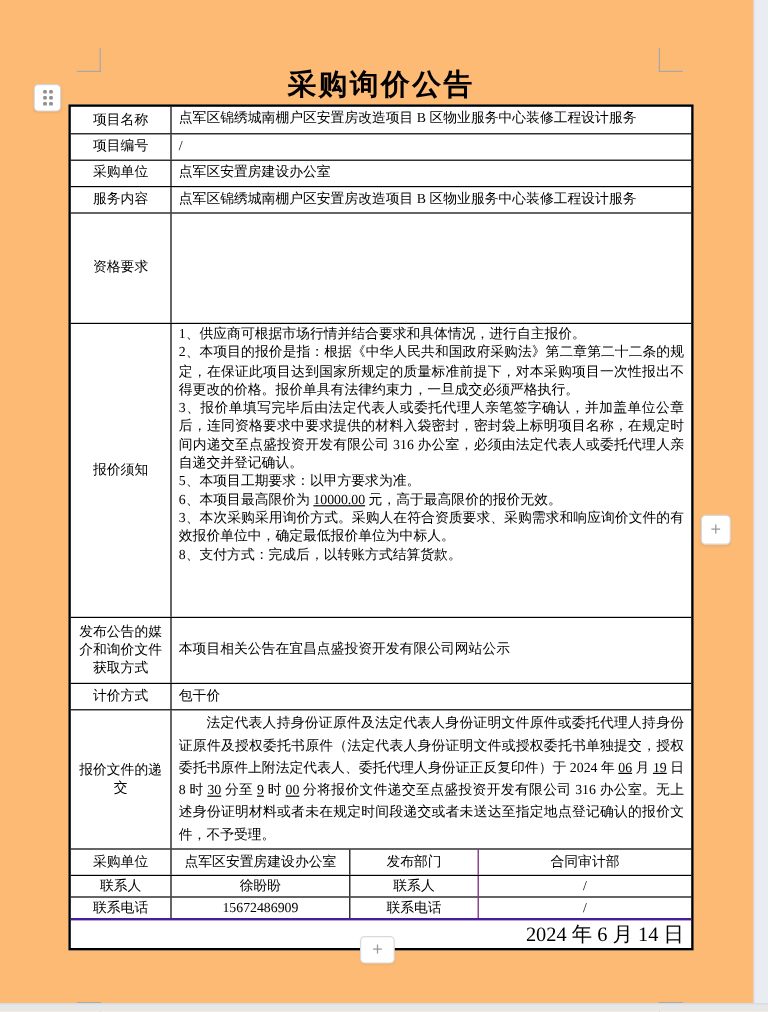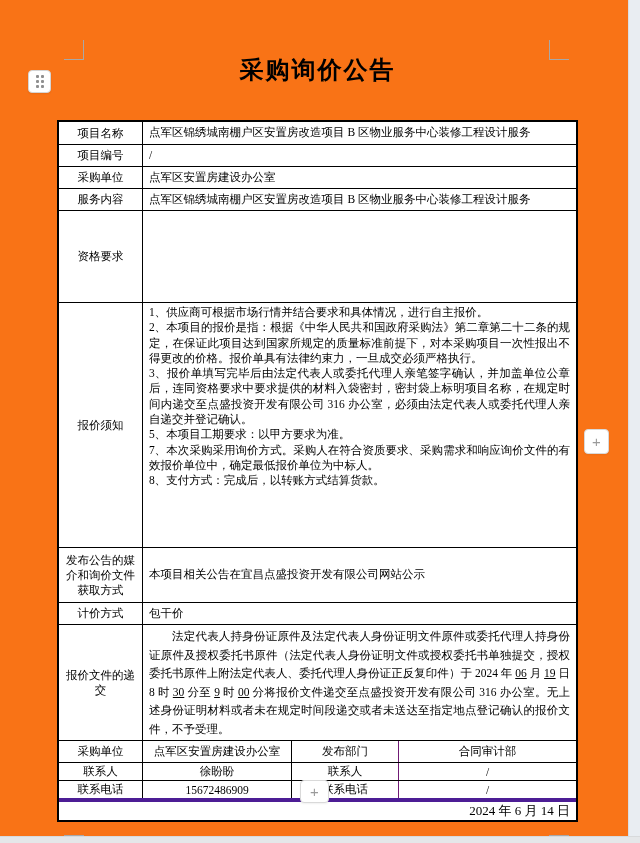--- a/index.html
+++ b/index.html
@@ -1,16 +1,16 @@
 <!DOCTYPE html>
 <html><head>
 <meta charset="utf-8">
 <style>
   html,body{margin:0;padding:0;background:#fff;}
-  .canvas{position:relative;width:640px;height:843px;background:#f97316;overflow:hidden;
+  .canvas{position:relative;width:640px;height:843px;background:#fdba74;overflow:hidden;
           font-family:"Liberation Serif","DejaVu Serif",serif;color:#000;}
   
   .scroll-track{position:absolute;right:0;top:0;width:11px;height:843px;
                 background:#e9edf2;border-left:1px solid #dadfe5;}
   
   .bottom-strip{position:absolute;left:0;bottom:0;width:640px;height:6px;
                 background:#e5e7e9;border-top:1px solid #d8dadc;}
   
   .mark{position:absolute;}
   .mark.tl{left:64px;top:40px;width:19px;height:19px;border-right:1px solid #a8a8a8;border-bottom:1px solid #a8a8a8;}
@@ -27,21 +27,21 @@
   .plus-btn{position:absolute;background:#fff;border:1px solid #d9d9d9;border-radius:4px;
             box-shadow:0 1px 2px rgba(0,0,0,.06);color:#9a9a9a;
             font-family:"Liberation Sans",sans-serif;font-size:15px;line-height:1;
             display:flex;align-items:center;justify-content:center;cursor:pointer;}
   .plus-right{left:584px;top:429px;width:23px;height:23px;}
   .plus-bottom{left:300px;top:780px;width:27px;height:21px;}
   
   .doc-title{position:absolute;left:57px;top:54px;width:521px;text-align:center;
              font-size:24px;font-weight:bold;letter-spacing:2px;white-space:nowrap;}
   
-  .ptable{position:absolute;left:57px;top:120px;width:521px;border:2px solid #000;background:#fff;
+  .ptable{position:absolute;left:57px;top:87px;width:521px;border:2px solid #000;background:#fff;
           box-sizing:border-box;}
   .trow{display:flex;border-top:1px solid #000;box-sizing:border-box;}
   .trow:first-child{border-top:none;}
   .lcell{flex:0 0 84px;width:84px;border-right:1px solid #000;box-sizing:border-box;
          display:flex;align-items:center;justify-content:center;text-align:center;
          font-size:11.5px;line-height:15px;padding:2px 3px;}
   .ccell{flex:1;min-width:0;font-size:11.5px;padding:2px 6px;box-sizing:border-box;}
   .ccell p{margin:0;line-height:15.5px;text-align:justify;}
   .b{font-weight:normal;margin-top:28px;}
   .u{text-decoration:underline;}
@@ -62,22 +62,22 @@
   .trow[data-row="submission"] .ccell p{line-height:18.5px;text-indent:2em;}
   
   .grow{display:flex;border-top:1px solid #000;box-sizing:border-box;}
   .grow .gc{display:flex;align-items:center;justify-content:center;text-align:center;
             font-size:11.5px;box-sizing:border-box;padding:1px 2px;}
   .grow .gc1{flex:0 0 84px;border-right:1px solid #000;}
   .grow .gc2{flex:0 0 149px;border-right:1px solid #000;}
   .grow .gc3{flex:0 0 107px;border-right:1px solid #701a75;}
   .grow .gc4{flex:1;}
   .grow.h22{min-height:22px;} .grow.h18{min-height:18px;}
-  .daterow{display:flex;border-top:4px solid #4c1d95;min-height:18px;align-items:center;
-           justify-content:flex-end;font-size:13px;padding:0 6px;box-sizing:border-box;}
+  .daterow{display:flex;border-top:2px solid #4c1d95;min-height:18px;align-items:center;
+           justify-content:flex-end;font-size:17px;padding:0 6px;box-sizing:border-box;}
 </style>
 </head>
 <body>
 
 <div class="canvas">
 
   <span class="mark tl"></span>
   <span class="mark tr"></span>
   <span class="mark bl"></span>
   <span class="mark br"></span>
@@ -123,21 +123,22 @@
       <div class="trow" data-row="qualification">
         <div class="lcell">资格要求</div>
       </div>
       <div class="trow" data-row="quotation-notes">
         <div class="lcell">报价须知</div>
         <div class="ccell">
           <p><span>1、供应商可根据市场行情并结合要求和具体情况，进行自主报价。</span></p>
           <p><span>2、本项目的报价是指：根据《中华人民共和国政府采购法》第二章第二十二条的规定，在保证此项目达到国家所规定的质量标准前提下，对本采购项目一次性报出不得更改的价格。报价单具有法律约束力，一旦成交必须严格执行。</span></p>
           <p><span>3、报价单填写完毕后由法定代表人或委托代理人亲笔签字确认，并加盖单位公章后，连同资格要求中要求提供的材料入袋密封，</span><span class="b">密封袋上标明项目名称</span><span>，在规定时间内递交至</span><span class="b">点盛投资开发有限公司 316 办公室，必须由法定代表人或委托代理人亲自递交并登记确认。</span></p>
           <p><span>5、本项目工期要求：以甲方要求为准。</span></p>
-          <p><span>7、本次采购采用询价方式。采购人在符合资质要求、采购需求和响应询价文件的有效报价单位中，确定最低报价单位为中标人。</span></p>
+          <p><span>6、本项目最高限价为 </span><span class="b u">10000.00</span><span> 元，高于最高限价的报价无效。</span></p>
+          <p><span>3、本次采购采用询价方式。采购人在符合资质要求、采购需求和响应询价文件的有效报价单位中，确定最低报价单位为中标人。</span></p>
           <p><span>8、支付方式：完成后，以转账方式结算货款。</span></p>
         </div>
       </div>
       <div class="trow" data-row="announcement-media">
         <div class="lcell">发布公告的媒介和询价文件获取方式</div>
         <div class="ccell">
           <p><span>本项目相关公告在宜昌点盛投资开发有限公司网站公示</span></p>
         </div>
       </div>
       <div class="trow" data-row="pricing-method">

